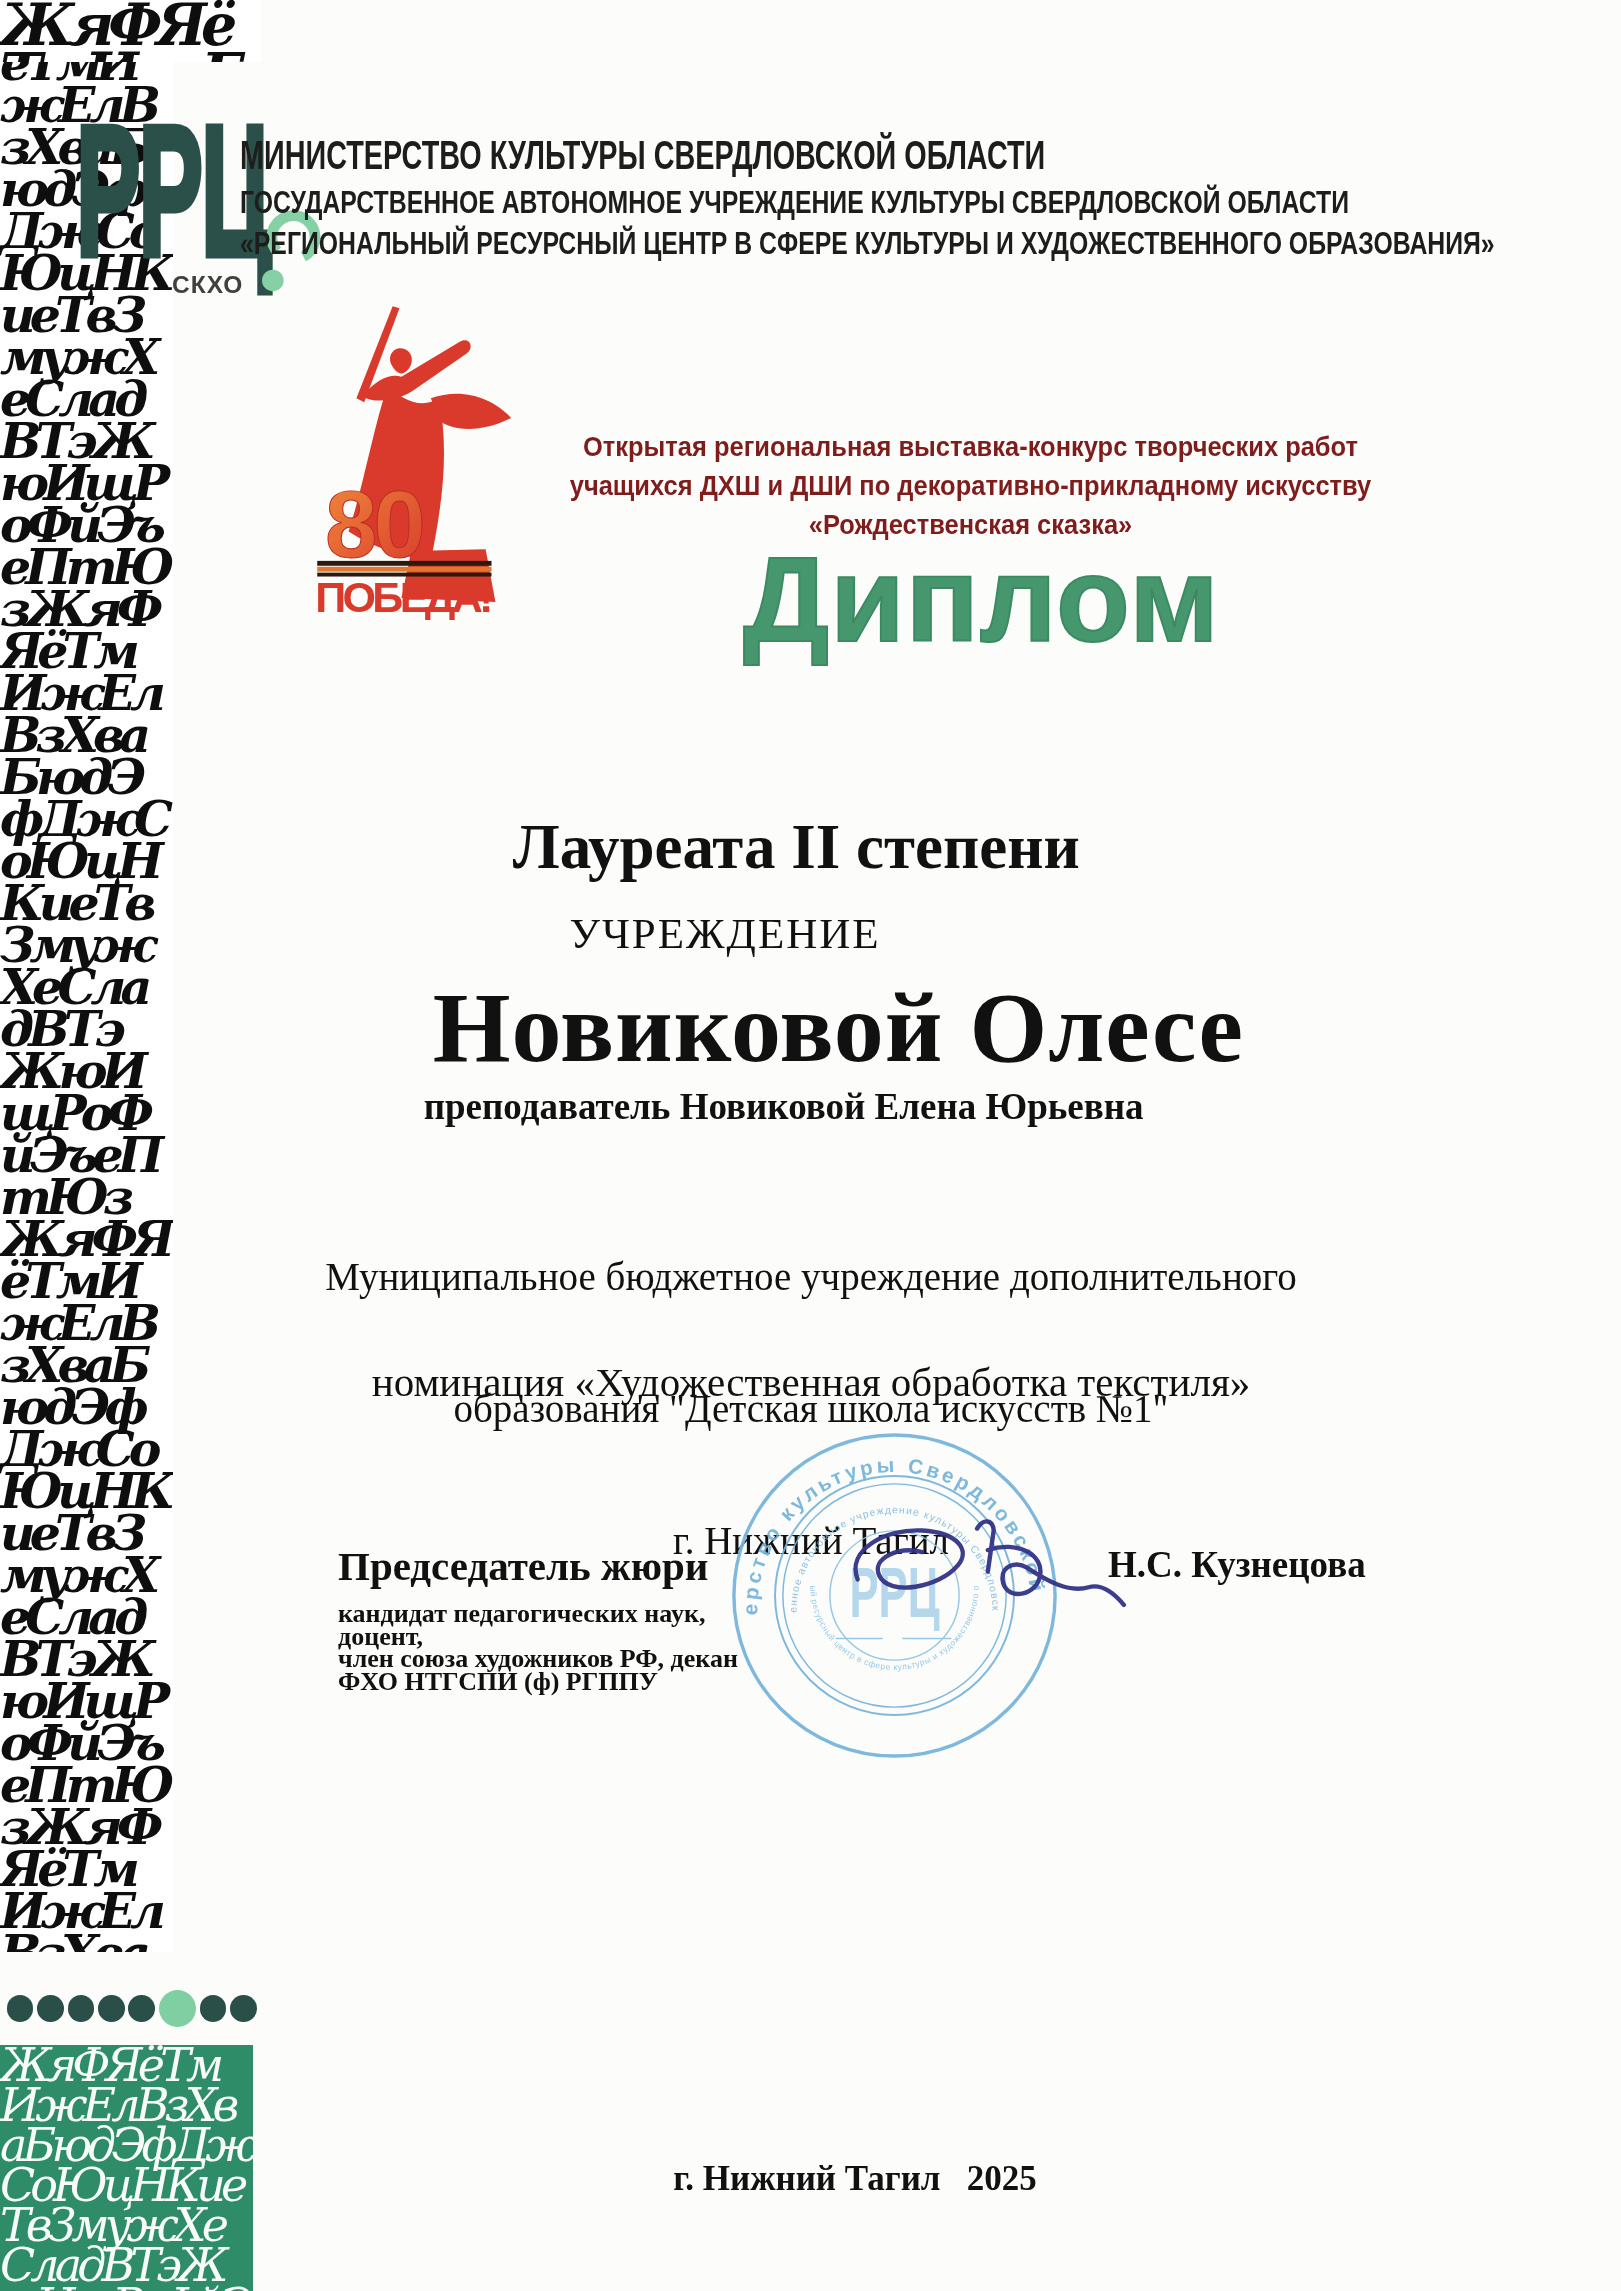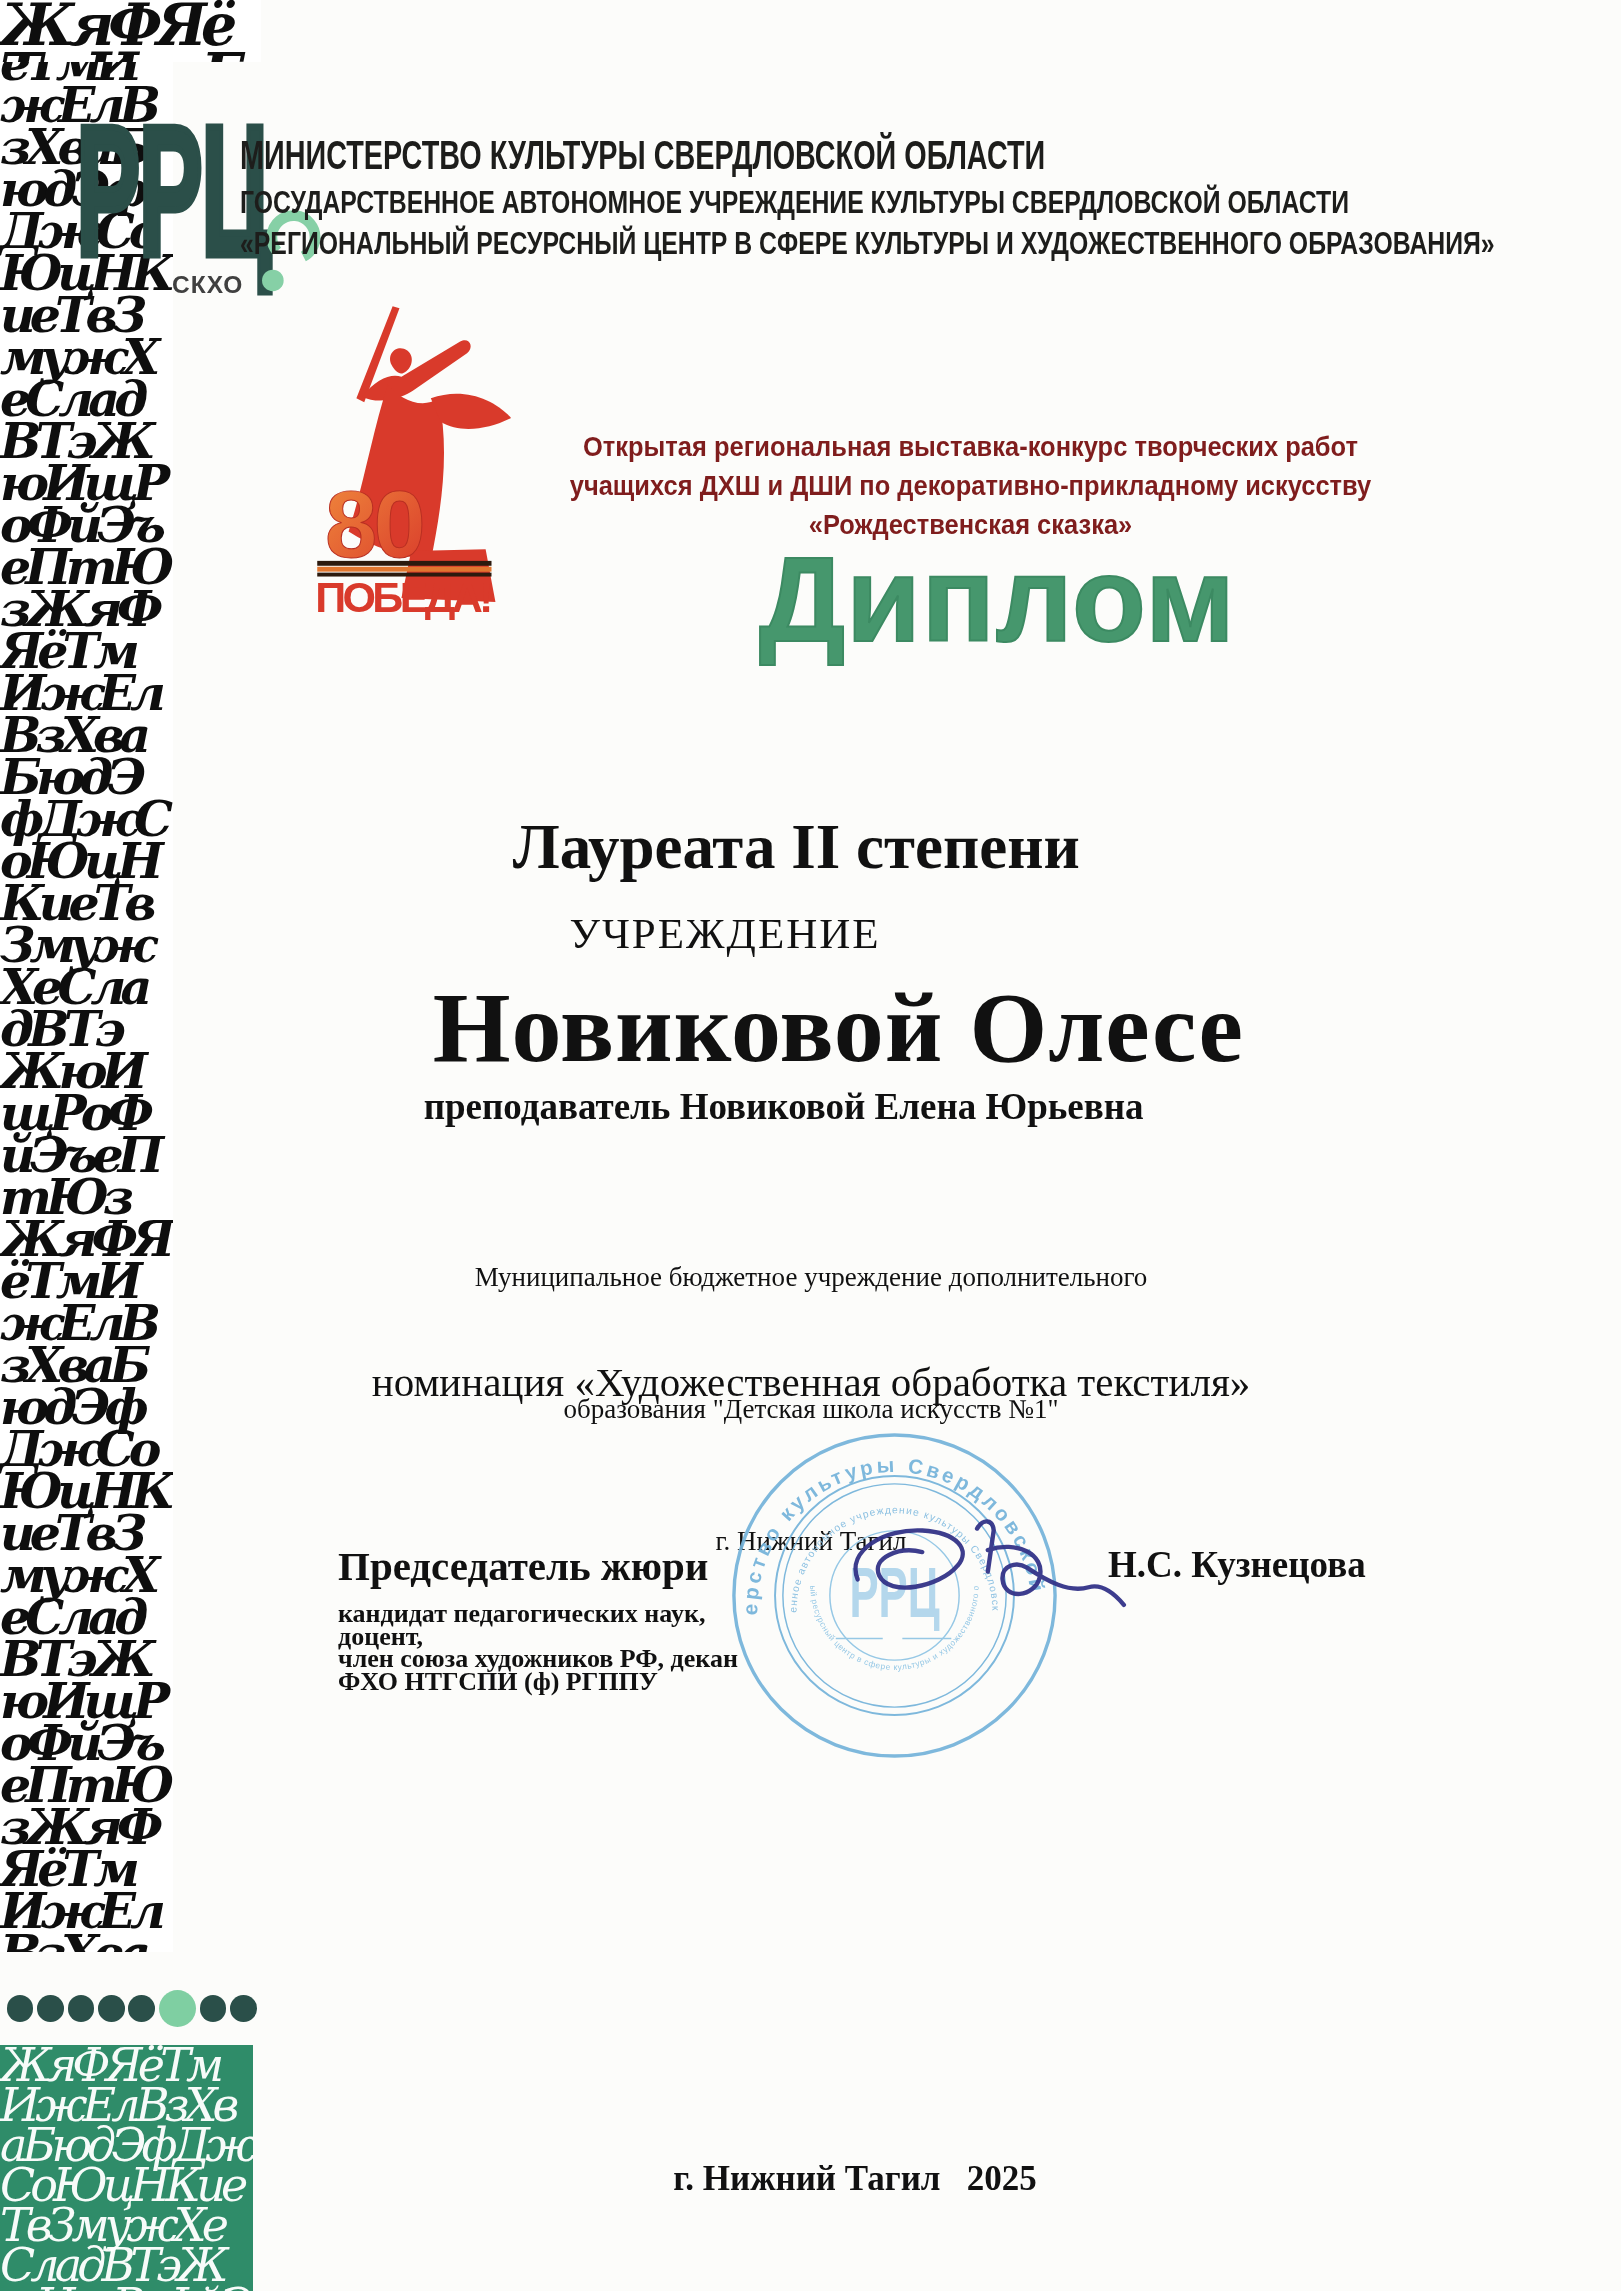--- a/index.html
+++ b/index.html
@@ -36,31 +36,31 @@
   .hl2{top:185px;font-size:31px;transform:scaleX(.80);}
   .hl3{top:226px;font-size:31px;transform:scaleX(.80);}
   
   .victory{position:absolute;left:282px;top:304px;width:233px;height:316px;}
   
   .comp{position:absolute;left:510px;top:427px;width:921px;text-align:center;
         font-family:"Liberation Sans",sans-serif;font-weight:700;font-size:27.4px;
         line-height:39px;color:#7f1d1d;}
   .comp > div{transform:scaleX(.93);transform-origin:center;}
   
-  .title{position:absolute;left:424px;top:529px;width:1147px;text-align:center;
+  .title{position:absolute;left:408px;top:529px;width:1147px;text-align:center;
          font-family:"Liberation Sans",sans-serif;font-weight:700;font-size:121px;
          color:#46976d;-webkit-text-stroke:2px #3c8a62;letter-spacing:1px;}
   
   .col{position:absolute;left:159px;top:0;width:1304px;height:2204px;pointer-events:none;margin-top:32px;}
   .cline{position:absolute;left:0;width:100%;text-align:center;white-space:pre;}
   .degree{top:779px;font-size:63px;font-weight:700;transform:translateX(-14.7px);}
   .award{top:877px;font-size:43px;letter-spacing:2px;transform:translateX(-86px);}
   .recipient{top:938px;font-size:100px;font-weight:700;letter-spacing:1px;transform:translateX(27.4px);}
   .teacher{top:1053px;font-size:37px;font-weight:700;transform:translateX(-27.4px);}
-  .inst{top:1135px;font-size:27px;line-height:44px;}
+  .inst{top:1135px;font-size:39px;line-height:44px;}
   .nomin{top:1326px;font-size:41px;}
   .cityyear{top:2127px;font-size:35px;font-weight:700;transform:translateX(44px);}
   
   .jury{position:absolute;left:338px;top:1542px;width:451px;}
   .jury-title{font-size:41px;font-weight:700;}
   .jury-creds{margin-top:13px;font-size:26px;font-weight:700;line-height:22.5px;}
   .signer{position:absolute;left:1108px;top:1543px;font-size:37px;font-weight:700;}
   
   .stamp{position:absolute;left:730px;top:1431px;width:329px;height:329px;opacity:.92;}
   .autograph{position:absolute;left:828px;top:1507px;width:304px;height:137px;}

